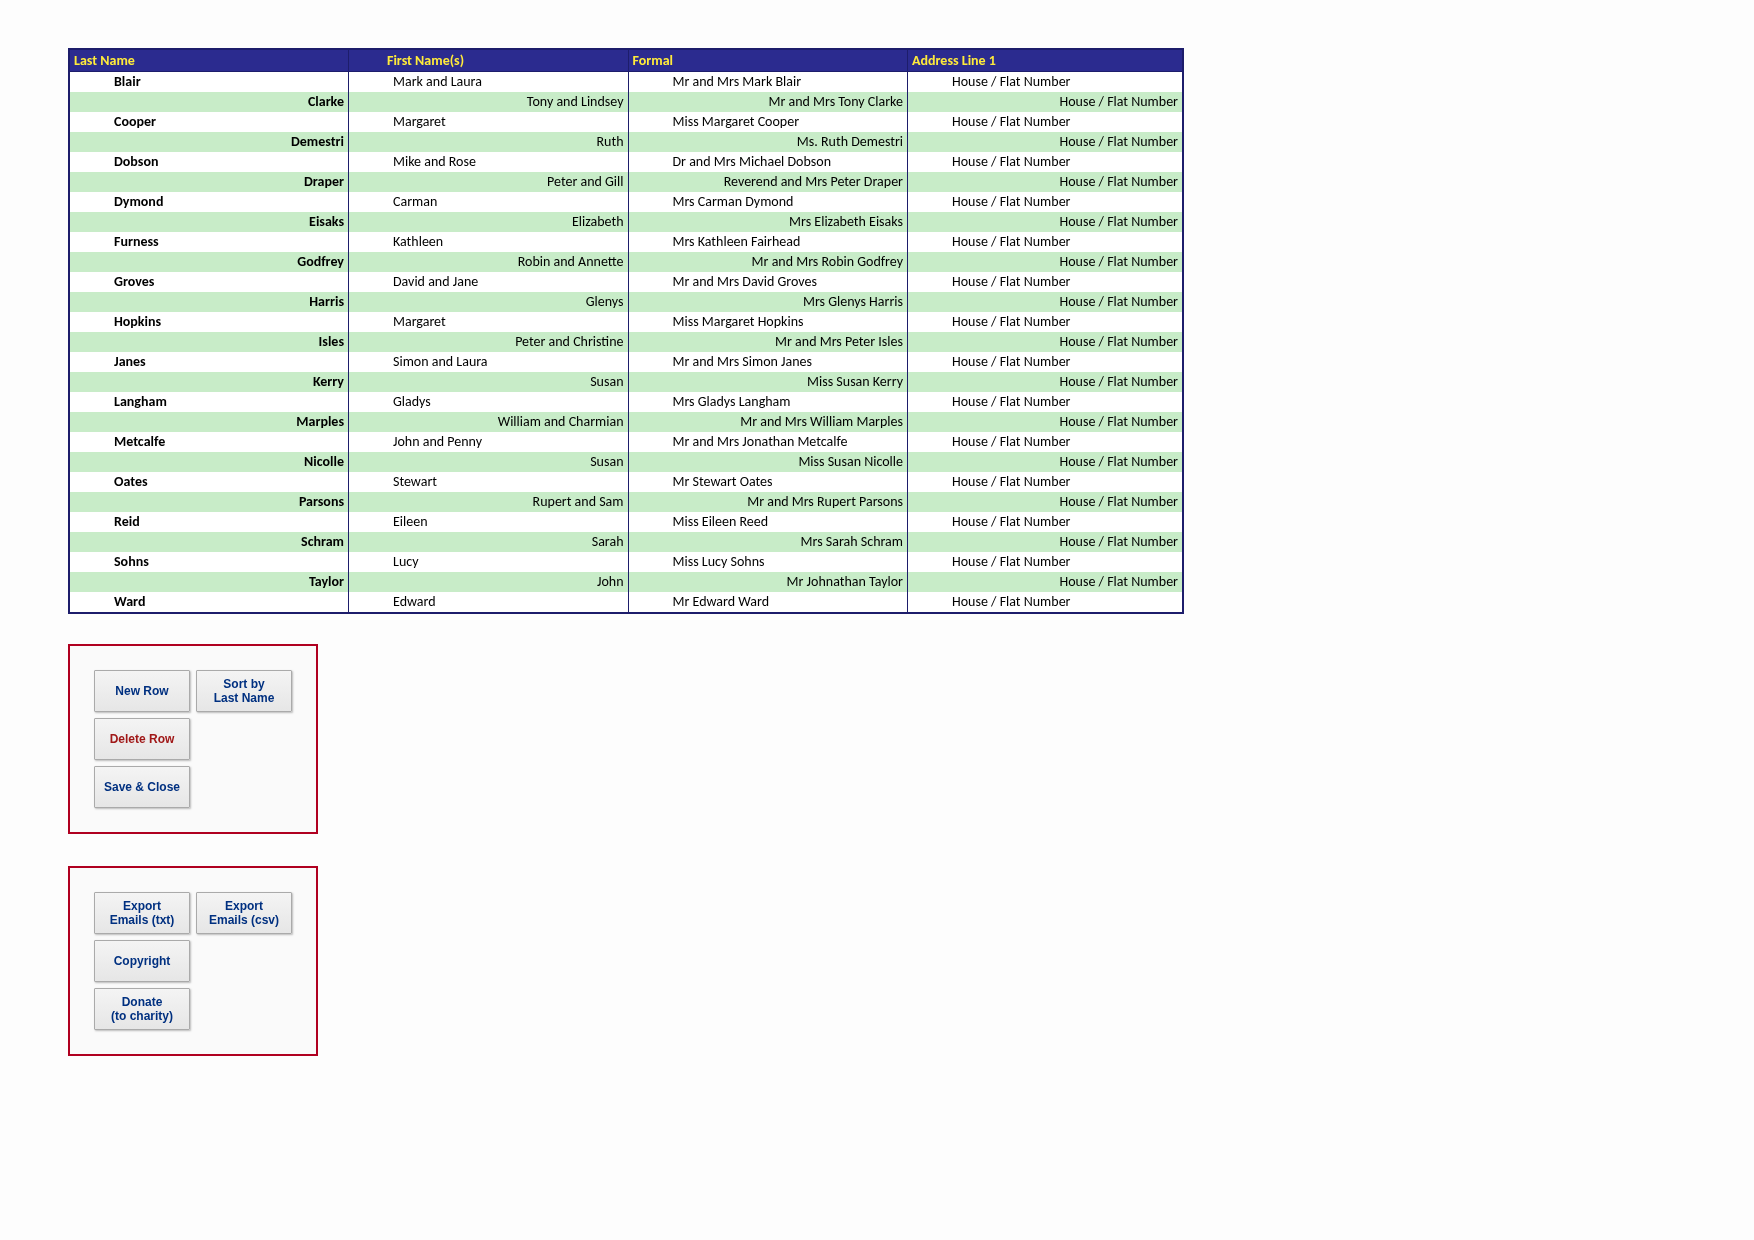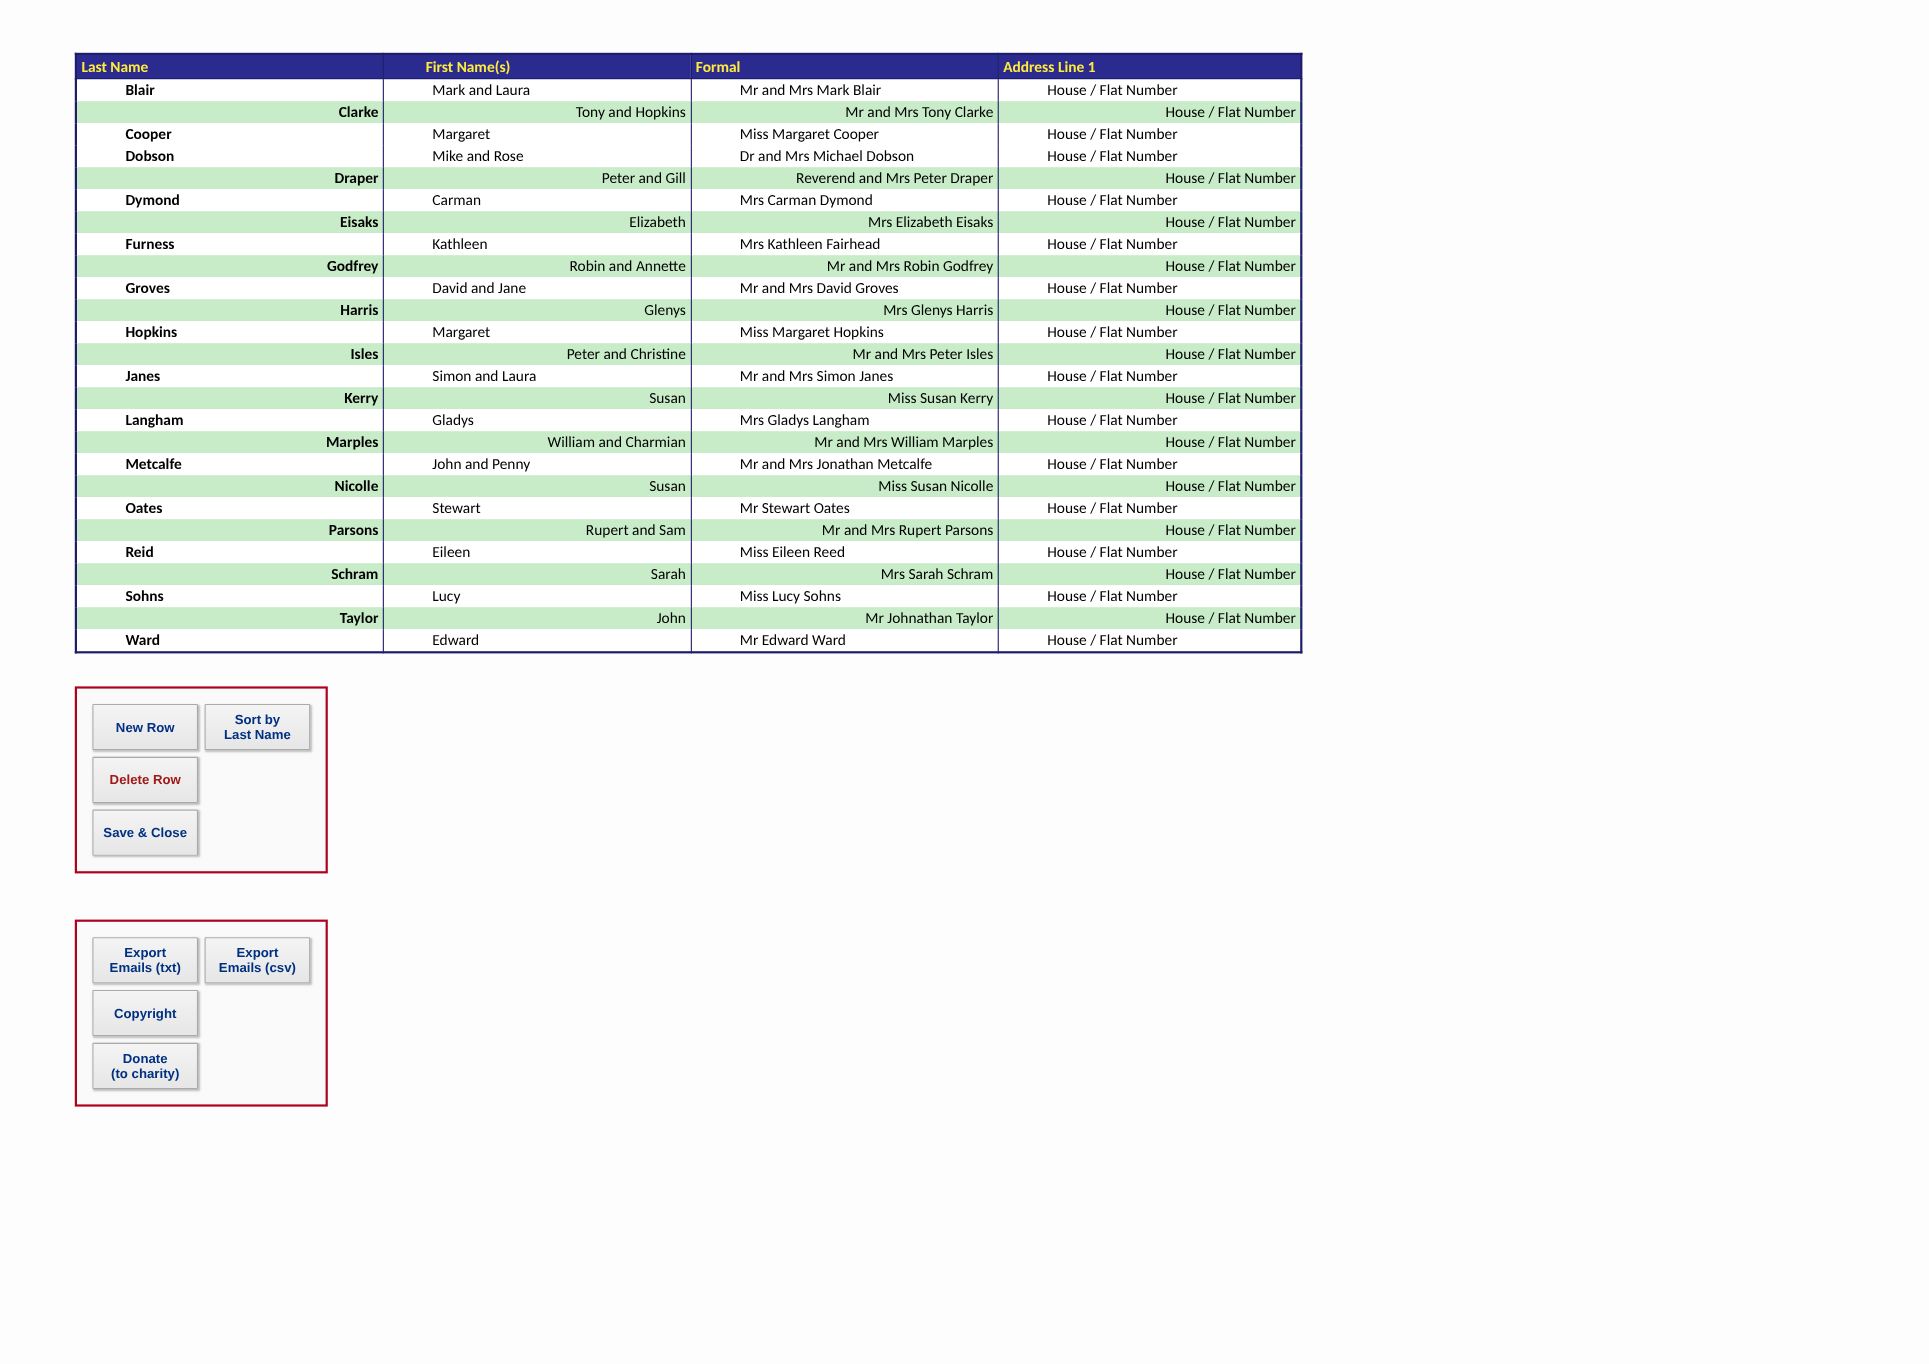--- a/index.html
+++ b/index.html
@@ -37,23 +37,23 @@
     td.bold { font-weight: bold; }
     .col-last { width: 280px; }
     .col-first { width: 280px; padding-left: 38px; }
     .col-formal { width: 280px; }
     .col-addr { width: 276px; }
 
     .panel-wrap { margin-top: 30px; }
     .panel {
       border: 2px solid #b00020;
       background: #fafafa;
-      padding: 14px;
+      padding: 24px;
       display: inline-block;
-      margin-bottom: 42px;
+      margin-bottom: 32px;
     }
     .panel-row { display: flex; gap: 6px; margin-bottom: 6px; }
     .panel-row:last-child { margin-bottom: 0; flex-direction: column; }
     .btn {
       width: 96px;
       height: 42px;
       background: linear-gradient(#f4f4f4, #e6e6e6);
       border: 1px solid #aaa;
       border-radius: 1px;
       box-shadow: 1px 1px 2px rgba(0,0,0,0.25);
@@ -85,28 +85,34 @@
   </thead>
   <tbody id="tbody">
       <tr class="odd">
         <td class="bold">Blair</td>
         <td>Mark and Laura</td>
         <td>Mr and Mrs Mark Blair</td>
         <td>House / Flat Number</td>
       </tr>
       <tr class="even">
         <td class="bold">Clarke</td>
-        <td>Tony and Hopkins</td>
+        <td>Tony and Lindsey</td>
         <td>Mr and Mrs Tony Clarke</td>
         <td>House / Flat Number</td>
       </tr>
       <tr class="odd">
         <td class="bold">Cooper</td>
         <td>Margaret</td>
         <td>Miss Margaret Cooper</td>
+        <td>House / Flat Number</td>
+      </tr>
+      <tr class="even">
+        <td class="bold">Demestri</td>
+        <td>Ruth</td>
+        <td>Ms. Ruth Demestri</td>
         <td>House / Flat Number</td>
       </tr>
       <tr class="odd">
         <td class="bold">Dobson</td>
         <td>Mike and Rose</td>
         <td>Dr and Mrs Michael Dobson</td>
         <td>House / Flat Number</td>
       </tr>
       <tr class="even">
         <td class="bold">Draper</td>

